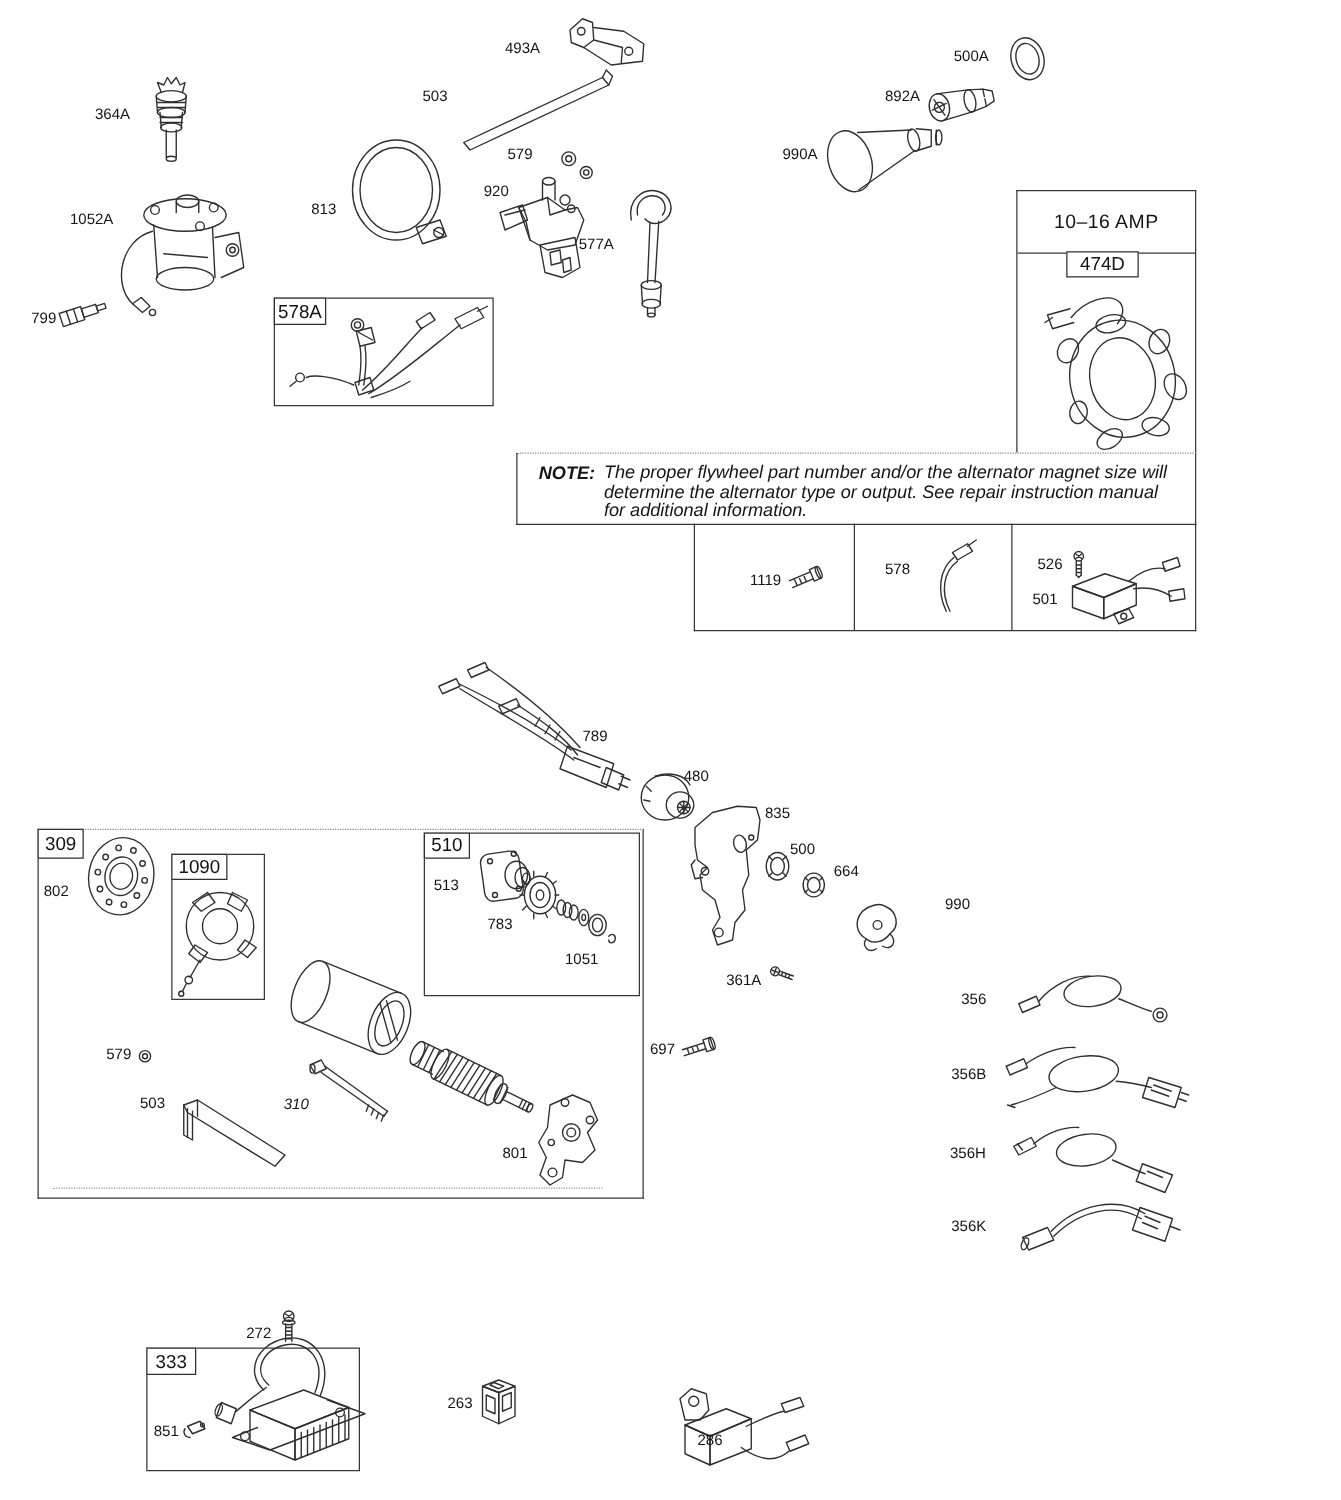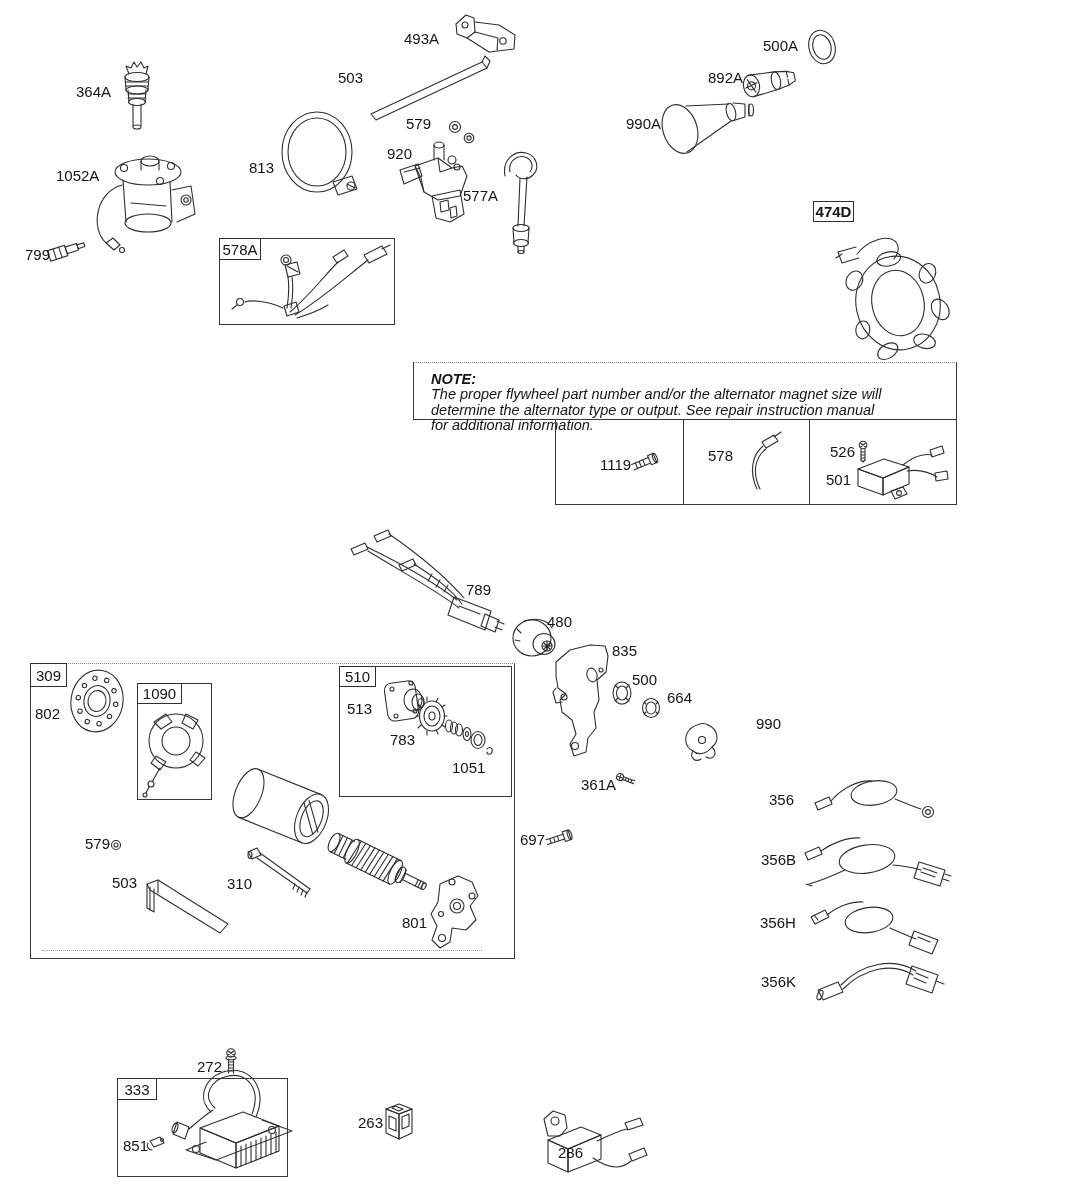--- a/index.html
+++ b/index.html
@@ -2,35 +2,35 @@
 <html><head>
 <meta charset="utf-8">
 <style>
   html,body{margin:0;padding:0;background:#fff;}
   .canvas{
     position:relative;width:1073px;height:1200px;background:#ffffff;
     font-family:"Liberation Sans","DejaVu Sans",sans-serif;color:#141414;overflow:hidden;
   }
   .art{position:absolute;left:0;top:0;}
   .art *{stroke:#2f2f2f;stroke-width:1.1;fill:none;stroke-linecap:round;stroke-linejoin:round;}
-  .lbl{position:absolute;font-size:15px;line-height:15px;white-space:nowrap;color:#141414;}
+  .lbl{position:absolute;font-size:12px;line-height:15px;white-space:nowrap;color:#141414;}
   .lblbox{
     position:absolute;border:1.5px solid #2f2f2f;background:#fff;
     display:flex;align-items:center;justify-content:center;
     font-size:15px;color:#141414;box-sizing:border-box;z-index:3;
   }
   .gbox{position:absolute;border:1.4px solid #383838;box-sizing:border-box;background:transparent;z-index:2;}
   .dot-top{border-top:1.2px dotted #8a8a8a;}
   .dotline{position:absolute;border-top:1.2px dotted #9a9a9a;z-index:2;}
   .cellsep{position:absolute;top:0;bottom:0;width:0;border-left:1.4px solid #383838;}
   .amp-header{
     position:absolute;left:0;right:0;top:0;height:49px;border-bottom:1.4px solid #383838;
     display:flex;align-items:center;justify-content:center;font-size:15.5px;letter-spacing:.4px;
   }
-  .note-inner{display:flex;padding:8px 0 3px 17px;font-size:14.5px;flex-direction:column;}
+  .note-inner{display:flex;padding:8px 0 3px 17px;font-size:14.5px;}
   .note-prefix{font-weight:bold;font-style:italic;margin-right:7px;}
   .note-lines{font-style:italic;line-height:15.5px;}
   .lbl,.lblbox,.gbox{z-index:3;}
 </style>
 </head>
 <body>
 
 <div class="canvas">
 
   <svg class="art" width="1073" height="1200" viewBox="0 0 1073 1200">
@@ -475,20 +475,25 @@
       <ellipse cx="467" cy="734" rx="4" ry="6.5"></ellipse>
       <ellipse cx="467" cy="734" rx="1.5" ry="2.5"></ellipse>
       <ellipse cx="478" cy="740" rx="7" ry="8.5"></ellipse>
       <ellipse cx="478" cy="740" rx="4" ry="5.5"></ellipse>
       <path d="M487,749 C490,746 493,748 492,752 C491,755 487,755 487,752"></path>
     </g>
   </svg>
 
   <div class="gbox" style="left:219px;top:238px;width:176px;height:87px;"></div>
 
+  <div class="gbox" style="left:813px;top:152px;width:144px;height:210px;border-bottom:none;">
+    <div class="amp-header">
+      <span>10–16 AMP</span>
+    </div>
+  </div>
 
   <div class="gbox dot-top" style="left:413px;top:362px;width:544px;height:58px;">
     <div class="note-inner">
       <span class="note-prefix">NOTE:</span>
       <span class="note-lines"><span>The proper flywheel part number and/or the alternator magnet size will</span><br><span>determine the alternator type or output. See repair instruction manual</span><br><span>for additional information.</span></span>
     </div>
   </div>
 
   <div class="gbox" style="left:555px;top:419px;width:402px;height:86px;border-top:none;">
     <div class="cellsep" style="left:127px;"></div>
@@ -498,21 +503,21 @@
   <div class="gbox dot-top" style="left:30px;top:663px;width:485px;height:296px;"></div>
   <div class="dotline" style="left:42px;top:950px;width:440px;"></div>
 
   <div class="gbox" style="left:137px;top:683px;width:75px;height:117px;"></div>
   <div class="gbox" style="left:339px;top:666px;width:173px;height:131px;"></div>
   <div class="gbox" style="left:117px;top:1078px;width:171px;height:99px;"></div>
 
   <div class="lblbox" style="left:219px;top:238px;width:42px;height:22px;">
       <span>578A</span>
     </div>
-  <div class="lblbox" style="left:813px;top:201px;width:41px;height:21px;font-weight:bold;">
+  <div class="lblbox" style="left:853px;top:201px;width:58px;height:21px;">
       <span>474D</span>
     </div>
   <div class="lblbox" style="left:30px;top:663px;width:37px;height:24px;">
       <span>309</span>
     </div>
   <div class="lblbox" style="left:137px;top:683px;width:45px;height:21px;">
       <span>1090</span>
     </div>
   <div class="lblbox" style="left:339px;top:666px;width:37px;height:21px;">
       <span>510</span>
@@ -545,21 +550,21 @@
   <div class="lbl" style="left:710px;top:716px;margin-left:46px;">990</div>
   <div class="lbl" style="left:35px;top:706px;">802</div>
   <div class="lbl" style="left:347px;top:701px;">513</div>
   <div class="lbl" style="left:390px;top:732px;">783</div>
   <div class="lbl" style="left:452px;top:760px;">1051</div>
   <div class="lbl" style="left:581px;top:777px;">361A</div>
   <div class="lbl" style="left:769px;top:792px;">356</div>
   <div class="lbl" style="left:85px;top:836px;">579</div>
   <div class="lbl" style="left:520px;top:832px;">697</div>
   <div class="lbl" style="left:112px;top:875px;">503</div>
-  <div class="lbl" style="left:227px;top:876px;">310</div>
+  <div class="lbl" style="left:227px;top:876px;font-style:italic;">310</div>
   <div class="lbl" style="left:761px;top:852px;">356B</div>
   <div class="lbl" style="left:402px;top:915px;">801</div>
   <div class="lbl" style="left:760px;top:915px;">356H</div>
   <div class="lbl" style="left:761px;top:974px;">356K</div>
   <div class="lbl" style="left:197px;top:1059px;">272</div>
   <div class="lbl" style="left:123px;top:1138px;">851</div>
   <div class="lbl" style="left:358px;top:1115px;">263</div>
   <div class="lbl" style="left:513px;top:1145px;margin-left:45px;">286</div>
 
 </div>

